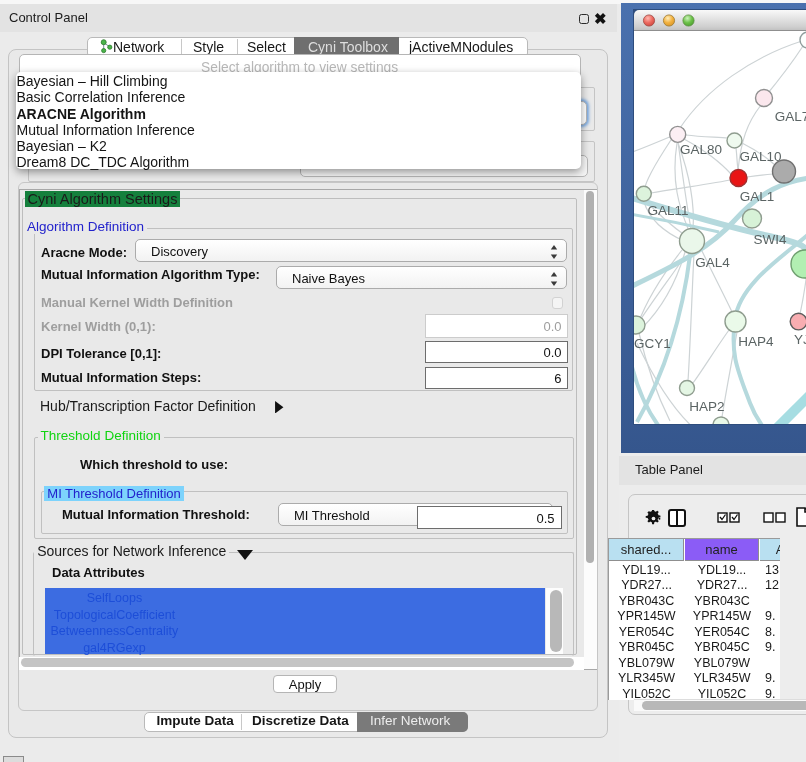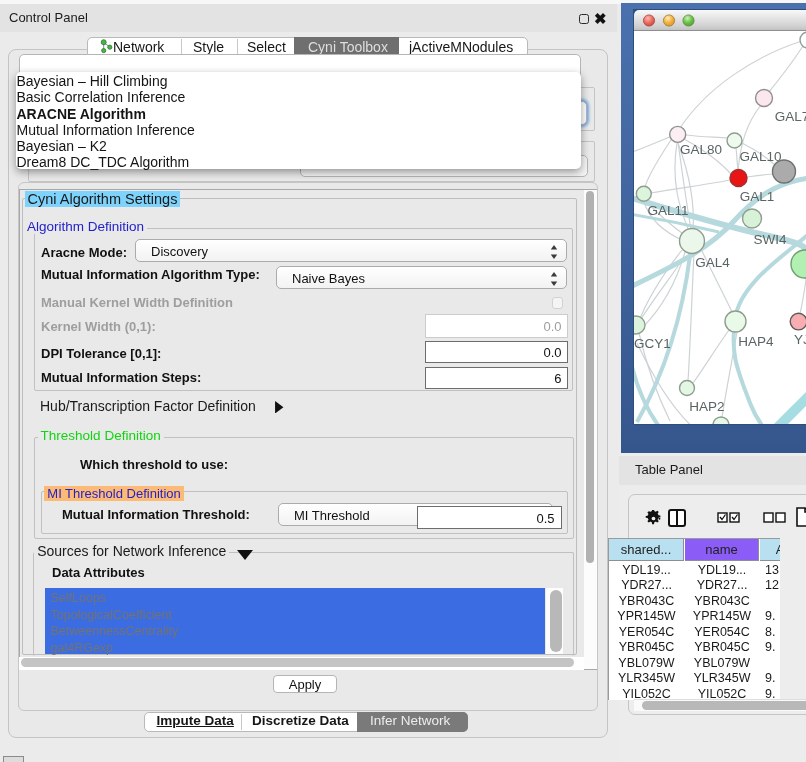--- a/index.html
+++ b/index.html
@@ -36,30 +36,31 @@
     <circle cx="9.8" cy="8.2" r="2.1" fill="#4ab44a" stroke="#2c7a2c" stroke-width="0.8"></circle>
     <circle cx="3.7" cy="11.6" r="2.1" fill="#4ab44a" stroke="#2c7a2c" stroke-width="0.8"></circle>
   </svg>
   <div class="abs" style="left:113px;top:34.5px;font-size:14px;color:#161616;">Network</div>
   <div class="abs" style="left:193px;top:34.5px;font-size:14px;color:#161616;">Style</div>
   <div class="abs" style="left:247px;top:34.5px;font-size:14px;color:#161616;">Select</div>
   <div class="abs" style="left:308px;top:34.5px;font-size:14px;color:#dedede;">Cyni Toolbox</div>
   <div class="abs" style="left:409px;top:34.5px;font-size:14px;color:#161616;">jActiveMNodules</div>
 
   <div class="abs" style="left:18.6px;top:49.5px;width:562px;height:30px;background:#ffffff;border:1px solid #b5b5b5;border-radius:5px;"></div>
+  <div class="abs" style="left:18.6px;top:55.8px;width:562px;text-align:center;font-size:13.8px;color:#b8b8b8;">Select algorithm to view settings</div>
 
   <div class="abs" style="left:28px;top:83px;width:567px;height:44px;border:1px solid #c4c4c4;border-radius:2px;"></div>
   <div class="abs" style="left:45px;top:97px;width:542px;height:24px;border:1px solid #b5b5b5;border-radius:5px;background:#fff;box-shadow:0 0 3px 2px #7aa9e0;"></div>
   <div class="abs" style="left:28px;top:137px;width:567px;height:41px;border:1px solid #c4c4c4;border-radius:2px;background:#e9e9e9;"></div>
   <div class="abs" style="left:300px;top:151px;width:288px;height:22px;border:1px solid #b5b5b5;border-radius:5px;background:#f5f5f5;"></div>
 
   <div class="abs" style="left:18.8px;top:185px;width:578px;height:481px;border:1px solid #a8a8a8;"></div>
 
   <div class="abs" style="left:21.5px;top:194px;width:555.5px;height:457px;border:1px solid #bdbdbd;border-radius:2px;"></div>
-  <div class="abs" style="left:24.5px;top:187px;background:#7dd3fc;padding:0 3px;font-size:14.5px;color:#1a1a1a;">Cyni Algorithm Settings</div>
+  <div class="abs" style="left:24.5px;top:187px;background:#15803d;padding:0 3px;font-size:14.5px;color:#1a1a1a;">Cyni Algorithm Settings</div>
 
   <div class="abs" style="left:34px;top:223.5px;width:538.5px;height:163.5px;border:1px solid #c0c0c0;border-radius:2px;"></div>
   <div class="abs" style="left:24px;top:215px;background:#e9e9e9;padding:0 3px;font-size:13.5px;color:#2222cc;">Algorithm Definition</div>
 
   <div class="abs b" style="left:41px;top:240.5px;font-size:13px;color:#111;">Aracne Mode:</div>
   <div class="abs combo" style="left:135px;top:235px;width:432px;height:23px;">
     <span style="position:absolute;left:15px;top:3.5px;font-size:13px;color:#111;">Discovery</span>
     <svg style="position:absolute;right:8px;top:4.5px;" width="8" height="14" viewBox="0 0 8 14">
         <path d="M4 0 L7.2 4.6 L0.8 4.6 Z" fill="#3a3a3a"></path>
         <path d="M4 14 L7.2 9.4 L0.8 9.4 Z" fill="#3a3a3a"></path>
@@ -98,48 +99,48 @@
   <div class="abs b" style="left:80px;top:453.3px;font-size:13px;color:#111;">Which threshold to use:</div>
   <div class="abs combo" style="left:278px;top:451px;width:275px;height:22.5px;margin-top:48px;">
     <span style="position:absolute;left:15px;top:3.5px;font-size:13px;color:#111;">MI Threshold</span>
     <svg style="position:absolute;right:8px;top:4.5px;" width="8" height="14" viewBox="0 0 8 14">
         <path d="M4 0 L7.2 4.6 L0.8 4.6 Z" fill="#3a3a3a"></path>
         <path d="M4 14 L7.2 9.4 L0.8 9.4 Z" fill="#3a3a3a"></path>
       </svg>
   </div>
 
   <div class="abs" style="left:40.5px;top:487px;width:527px;height:42.5px;border:1px solid #c0c0c0;border-radius:2px;"></div>
-  <div class="abs" style="left:44.3px;top:482px;background:#fdba74;padding:0 3px;font-size:13px;color:#2222cc;">MI Threshold Definition</div>
+  <div class="abs" style="left:44.3px;top:482px;background:#7dd3fc;padding:0 3px;font-size:13px;color:#2222cc;">MI Threshold Definition</div>
   <div class="abs b" style="left:34px;top:503.3px;font-size:13px;color:#111;padding-left:28px;">Mutual Information Threshold:</div>
   <div class="abs" style="left:417px;top:501.7px;width:144.5px;height:23.7px;background:#fff;border:1px solid #6d6d6d;font-size:13px;color:#111;text-align:right;padding:4px 6px 0 0;">0.5</div>
 
   <div class="abs" style="left:32.5px;top:547.5px;width:541px;height:104px;border:1px solid #c0c0c0;border-radius:2px;border-bottom:none;"></div>
   <div class="abs" style="left:34.2px;top:539.3px;background:#e9e9e9;padding:0 3px;font-size:14px;color:#1a1a1a;">Sources for Network Inference</div>
   <svg class="abs" style="left:237px;top:545.5px;z-index:5;" width="16" height="10" viewBox="0 0 16 10">
       <path d="M0 0 L16 0 L8 10 Z" fill="#111"></path>
     </svg>
   <div class="abs b" style="left:36px;top:560.9px;font-size:13px;color:#111;margin-left:16px;">Data Attributes</div>
 
   <div class="abs" style="left:45.2px;top:584px;width:500px;height:65.5px;background:#3c6ce1;"></div>
-  <div class="abs" style="left:50.5px;top:585.8px;font-size:12.5px;color:#737373;line-height:16.7px;">SelfLoops<br>TopologicalCoefficient<br>BetweennessCentrality<br>gal4RGexp</div>
+  <div class="abs" style="left:50.5px;top:585.8px;font-size:12.5px;color:#1d4ed8;line-height:16.7px;text-align:center;">SelfLoops<br>TopologicalCoefficient<br>BetweennessCentrality<br>gal4RGexp</div>
   <div class="abs" style="left:546px;top:584px;width:17px;height:65.5px;background:#fdfdfd;"></div>
   <div class="abs" style="left:550.4px;top:585.5px;width:11.8px;height:62.5px;background:#b8b8b8;border-radius:6px;"></div>
 
   <div class="abs" style="left:584px;top:186px;width:12.5px;height:479px;background:#fcfcfc;"></div>
   <div class="abs" style="left:585.5px;top:187px;width:8px;height:372px;background:#b1b1b1;border-radius:4px;"></div>
 
   <div class="abs" style="left:18.5px;top:652.5px;width:565px;height:13px;background:#fff;"></div>
   <div class="abs" style="left:20.8px;top:654.2px;width:553px;height:8.7px;background:#c4c4c4;border-radius:5px;"></div>
 
   <div class="abs" style="left:273px;top:671.2px;width:64px;height:18.2px;background:#ffffff;border:1px solid #b5b5b5;border-radius:4px;text-align:center;font-size:13px;color:#111;line-height:17px;">Apply</div>
 
   <div class="abs" style="left:144.2px;top:707.5px;width:324px;height:20px;background:#ffffff;border:1px solid #b9b9b9;border-radius:5px;"></div>
   <div class="abs" style="left:241px;top:709.5px;width:1px;height:16px;background:#c8c8c8;"></div>
   <div class="abs" style="left:357px;top:707.5px;width:111px;height:20px;background:#7a7a7a;border-radius:0 5px 5px 0;"></div>
-  <div class="abs b" style="left:156.6px;top:708.8px;font-size:13.5px;color:#161616;text-decoration:underline;">Impute Data</div>
+  <div class="abs b" style="left:156.6px;top:708.8px;font-size:13.5px;color:#161616;">Impute Data</div>
   <div class="abs b" style="left:252px;top:708.8px;font-size:13.5px;color:#161616;">Discretize Data</div>
   <div class="abs" style="left:370px;top:708.8px;font-size:13.5px;color:#ededed;">Infer Network</div>
 
   <div class="abs" style="left:3px;top:752px;width:21px;height:9px;border:1px solid #8a8a8a;background:#dcdcdc;"></div>
 </div>
 
 <div class="abs" style="left:15.5px;top:72px;width:565.5px;height:97px;background:#ffffff;border-radius:5px;box-shadow:0 3px 8px rgba(0,0,0,0.4);z-index:50;"></div>
 <div class="abs" style="left:16.5px;top:73.2px;font-size:14px;color:#141414;z-index:51;line-height:16.15px;">
   Bayesian – Hill Climbing<br>
   Basic Correlation Inference<br>

